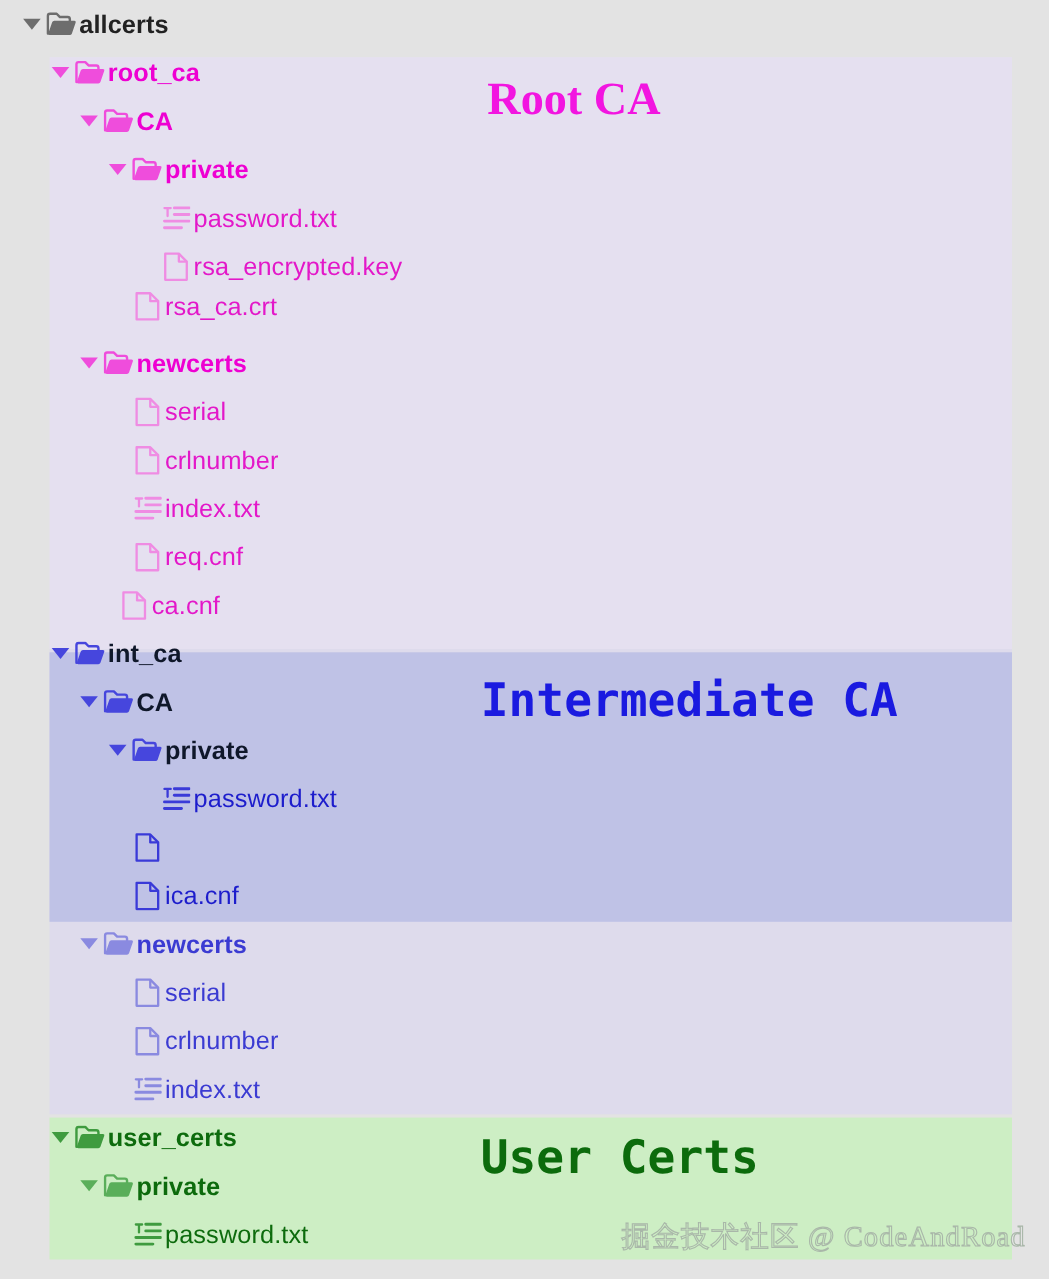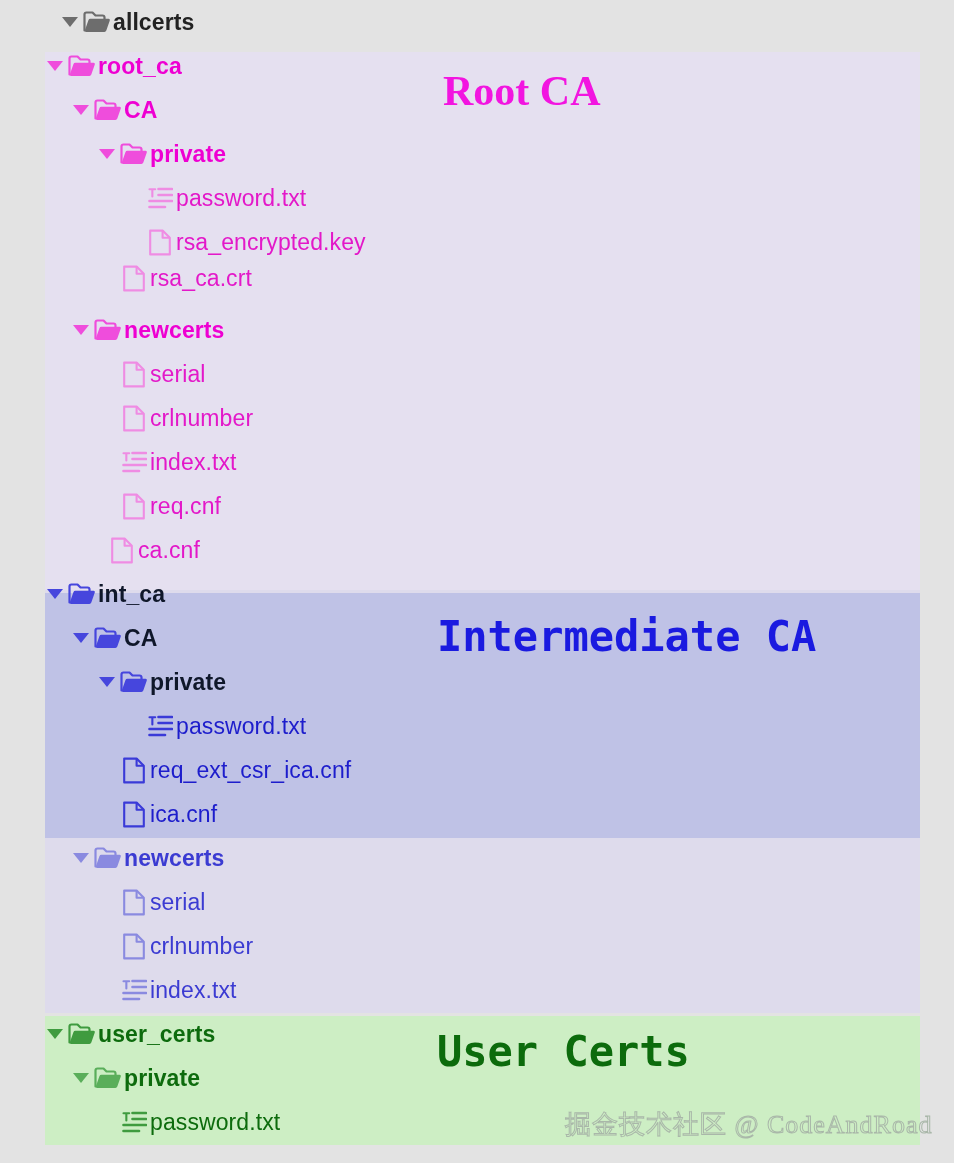--- a/index.html
+++ b/index.html
@@ -64,21 +64,21 @@
   }
   .icon svg { display: block; }
 
   .label {
     font-size: 23px;
     letter-spacing: 0.1px;
   }
   .row.dir .label { font-weight: bold; }
 
   
-  .c-gray  { color: #6d6d6d; margin-left: 41px; }
+  .c-gray  { color: #6d6d6d; }
   .c-gray .label { color: #222222; }
   .c-pinkd { color: #ef4ddc; }
   .c-pinkd .label { color: #ee00d2; }
   .c-pinkl { color: #ef8ce3; }
   .c-pinkl .label { color: #e318c9; }
   .c-blued { color: #3a3ad8; }
   .c-blued .label { color: #1d1dcc; }
   .c-bluel { color: #8a8ae0; }
   .c-bluel .label { color: #3b3bd2; }
   .c-bluem { color: #4646dd; }
@@ -324,21 +324,20 @@
       <span class="label">password.txt</span>
     </div>
     <div class="row c-blued leaf" style="top: 748px; padding-left: 96px;">
       <span class="twisty empty"></span>
       <span class="icon">
   <svg width="24" height="27" viewBox="0 0 24 27" aria-hidden="true">
     <path d="M2.2 1.6 L14.6 1.6 L21.8 8.8 L21.8 25.4 L2.2 25.4 Z" fill="none" stroke="currentColor" stroke-width="2.1" stroke-linejoin="round"></path>
     <path d="M14.6 1.6 L14.6 8.8 L21.8 8.8" fill="none" stroke="currentColor" stroke-width="2.1" stroke-linejoin="round"></path>
   </svg>
 </span>
-      <span class="label">req_ext_csr_ica.cnf</span>
     </div>
     <div class="row c-blued leaf" style="top: 792px; padding-left: 96px;">
       <span class="twisty empty"></span>
       <span class="icon">
   <svg width="24" height="27" viewBox="0 0 24 27" aria-hidden="true">
     <path d="M2.2 1.6 L14.6 1.6 L21.8 8.8 L21.8 25.4 L2.2 25.4 Z" fill="none" stroke="currentColor" stroke-width="2.1" stroke-linejoin="round"></path>
     <path d="M14.6 1.6 L14.6 8.8 L21.8 8.8" fill="none" stroke="currentColor" stroke-width="2.1" stroke-linejoin="round"></path>
   </svg>
 </span>
       <span class="label">ica.cnf</span>

